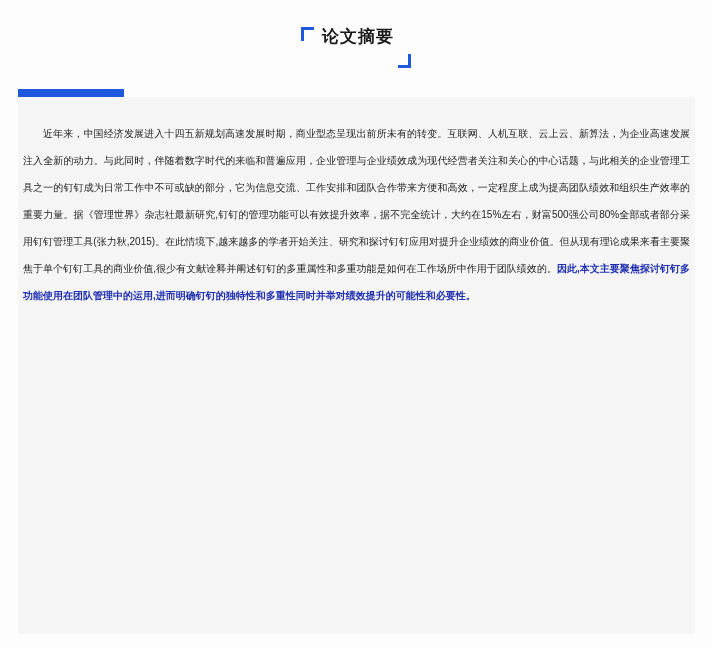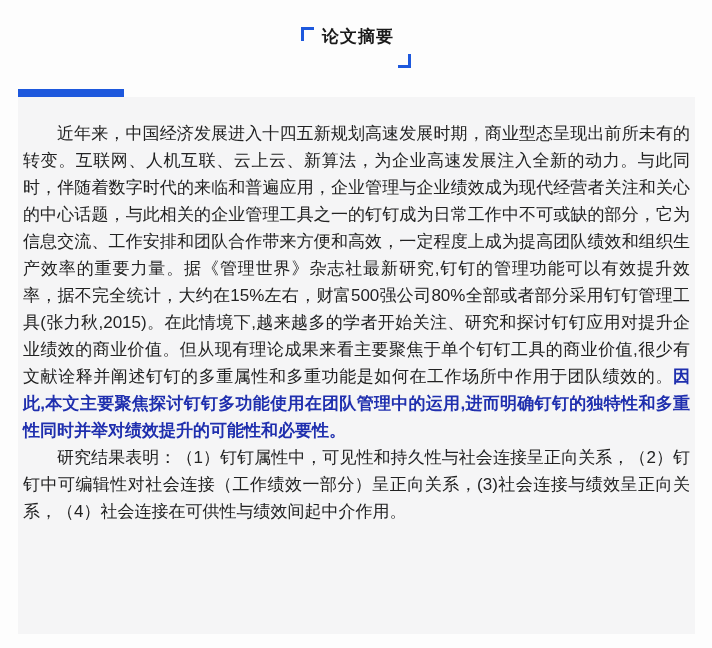--- a/index.html
+++ b/index.html
@@ -62,21 +62,21 @@
     left: 18px;
     top: 97px;
     width: 677px;
     height: 537px;
     box-sizing: border-box;
     background: #f5f5f6;
     padding: 23px 5px 0 5px;
   }
   .panel p {
     margin: 0;
-    font-size: 17px;
+    font-size: 10px;
     line-height: 27px;
     color: #222222;
     text-align: justify;
     text-indent: 2em;
   }
   .hl {
     color: #1f2fae;
     font-weight: bold;
   }
 </style>
@@ -88,16 +88,15 @@
   <div class="title-wrap">
     <span class="bracket-l"></span>
     <h1 class="page-title">论文摘要</h1>
     <span class="bracket-r"></span>
   </div>
 
   <div class="accent-bar"></div>
 
   <main class="panel">
     <p><span>近年来，中国经济发展进入十四五新规划高速发展时期，商业型态呈现出前所未有的转变。互联网、人机互联、云上云、新算法，为企业高速发展注入全新的动力。与此同时，伴随着数字时代的来临和普遍应用，企业管理与企业绩效成为现代经营者关注和关心的中心话题，与此相关的企业管理工具之一的钉钉成为日常工作中不可或缺的部分，它为信息交流、工作安排和团队合作带来方便和高效，一定程度上成为提高团队绩效和组织生产效率的重要力量。据《管理世界》杂志社最新研究,钉钉的管理功能可以有效提升效率，据不完全统计，大约在15%左右，财富500强公司80%全部或者部分采用钉钉管理工具(张力秋,2015)。在此情境下,越来越多的学者开始关注、研究和探讨钉钉应用对提升企业绩效的商业价值。但从现有理论成果来看主要聚焦于单个钉钉工具的商业价值,很少有文献诠释并阐述钉钉的多重属性和多重功能是如何在工作场所中作用于团队绩效的。</span><span class="hl">因此,本文主要聚焦探讨钉钉多功能使用在团队管理中的运用,进而明确钉钉的独特性和多重性同时并举对绩效提升的可能性和必要性。</span></p>
-    <p>研究结果表明：（1）钉钉属性中，可见性和持久性与社会连接呈正向关系，（2）钉钉中可编辑性对社会连接（工作绩效一部分）呈正向关系，(3)社会连接与绩效呈正向关系，（4）社会连接在可供性与绩效间起中介作用。</p>
   </main>
 
 </div>
 
 </body></html>

